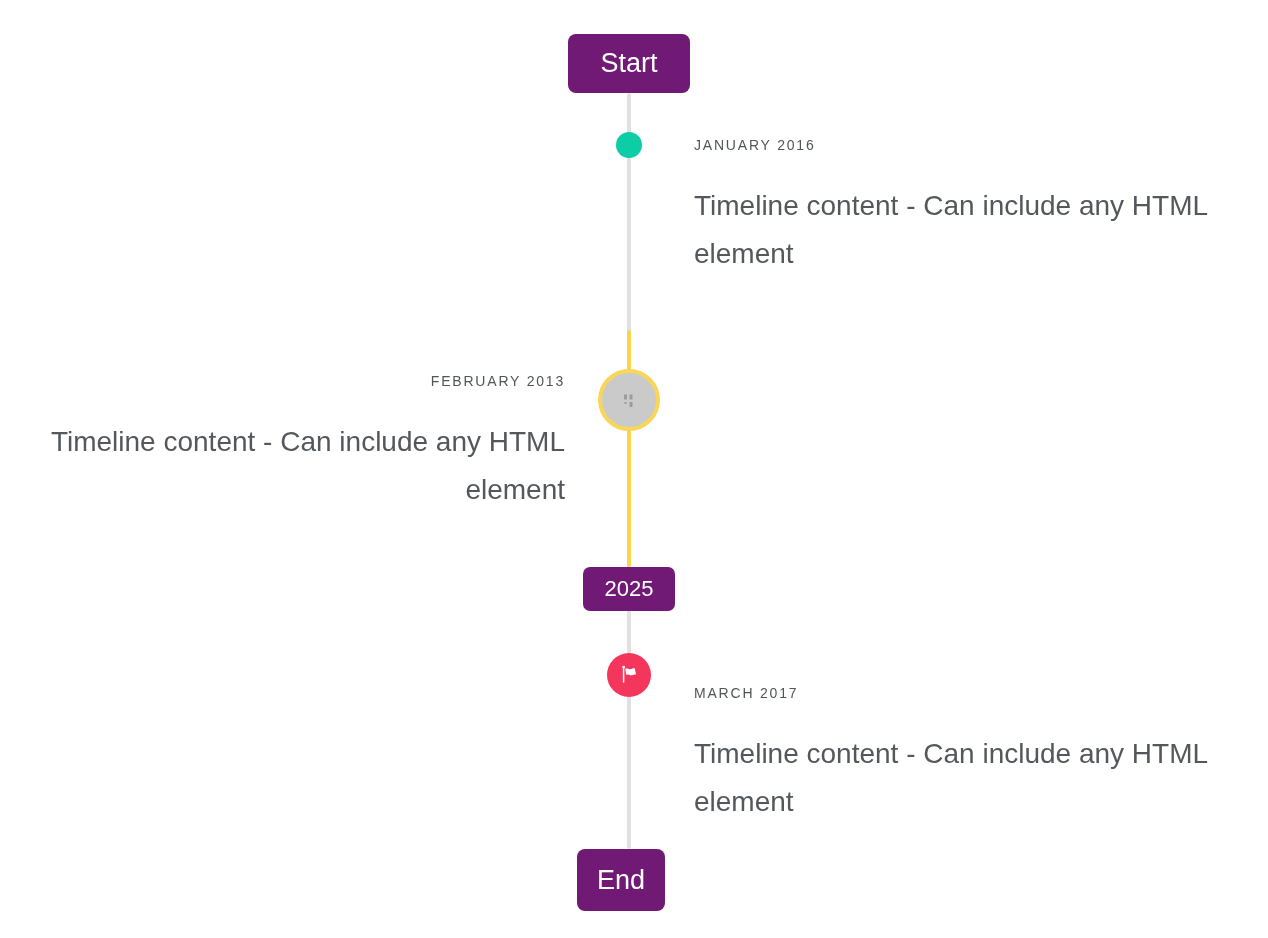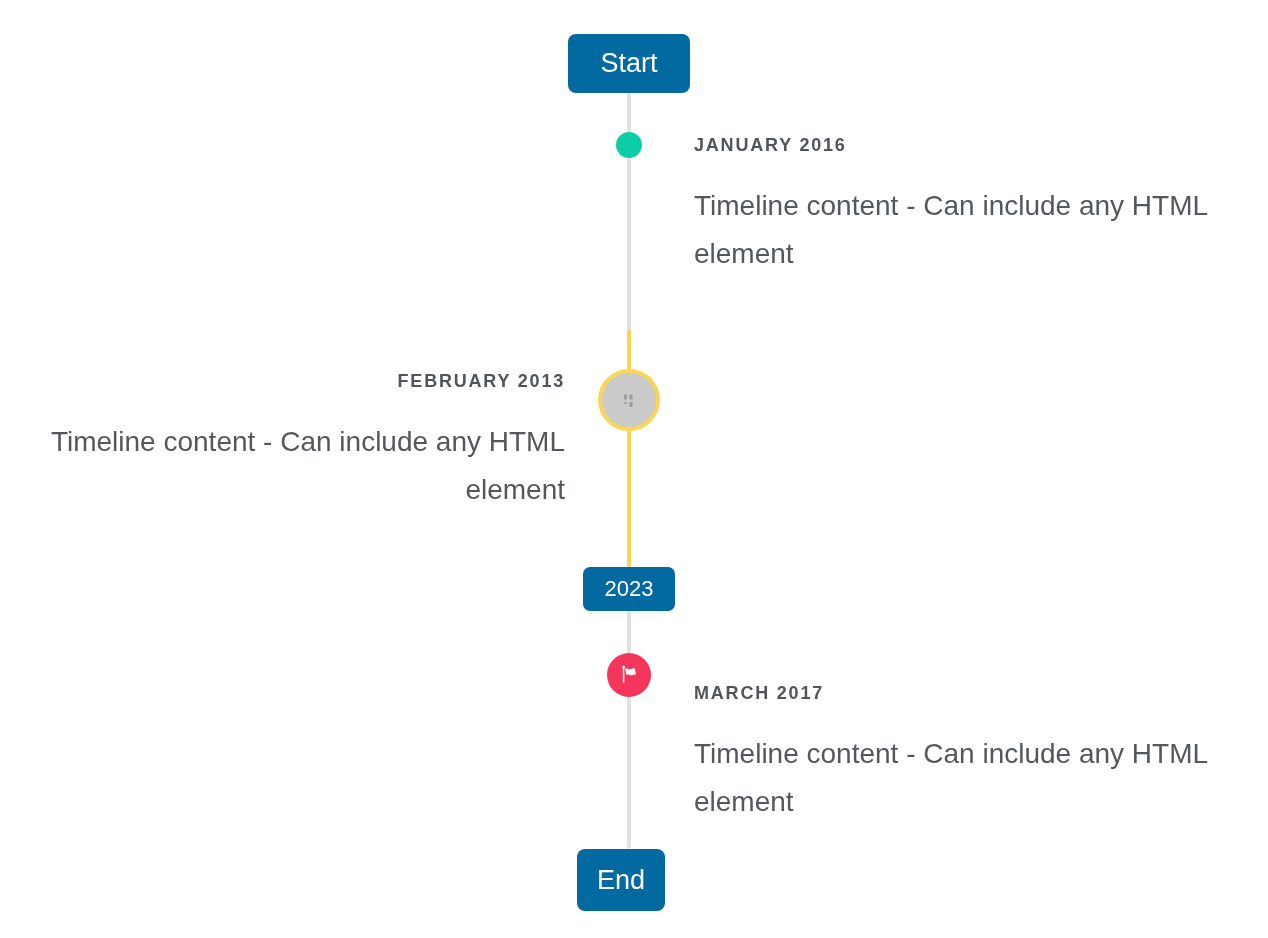--- a/index.html
+++ b/index.html
@@ -18,21 +18,21 @@
     left: 627px;
     width: 4px;
     border-radius: 2px;
   }
   .tl-line.gray { top: 93px; height: 756px; background: #e1e1e1; }
   .tl-line.yellow { top: 330px; height: 237px; background: #fbd44c; }
 
   
   .badge {
     position: absolute;
-    background: #0369a1;
+    background: #701a75;
     color: #ffffff;
     display: flex;
     align-items: center;
     justify-content: center;
     border-radius: 8px;
   }
   .badge.start { left: 568px; top: 34px;  width: 122px; height: 59px; font-size: 27px; }
   .badge.year  { left: 583px; top: 567px; width: 92px;  height: 44px; font-size: 22px; border-radius: 7px; }
   .badge.end   { left: 577px; top: 849px; width: 88px; height: 62px; font-size: 27px; }
 
@@ -57,22 +57,22 @@
     width: 44px; height: 44px;
     background: #f5365c;
     display: flex;
     align-items: center;
     justify-content: center;
   }
 
   
   .item { position: absolute; }
   .item .title {
-    font-size: 18px;
-    font-weight: 700;
+    font-size: 14px;
+    font-weight: 400;
     letter-spacing: 1.8px;
     color: #515559;
     line-height: 22px;
   }
   .item .content {
     margin-top: 26px;
     font-size: 28px;
     line-height: 48px;
     color: #54585c;
   }
@@ -104,21 +104,21 @@
         <rect x="3.5" y="9" width="2" height="2"></rect>
         <rect x="8.5" y="9" width="3" height="5"></rect>
       </g>
     </svg>
   </div>
   <div class="item feb">
     <div class="title">FEBRUARY 2013</div>
     <div class="content">Timeline content - Can include any HTML element</div>
   </div>
 
-  <div class="badge year">2023</div>
+  <div class="badge year">2025</div>
 
   <div class="marker flag">
     <svg width="22" height="22" viewBox="0 0 24 24" aria-hidden="true">
       <g fill="#ffffff">
         <circle cx="6.1" cy="3.4" r="1.6"></circle>
         <rect x="5.3" y="4.2" width="1.6" height="16.2" rx="0.8"></rect>
         <path d="M7.9 5.2
                  C 10.1 3.9, 12.1 6.1, 14.3 5.5
                  C 15.9 5.1, 16.9 4.3, 18.3 4.6
                  L 19.6 11.4

